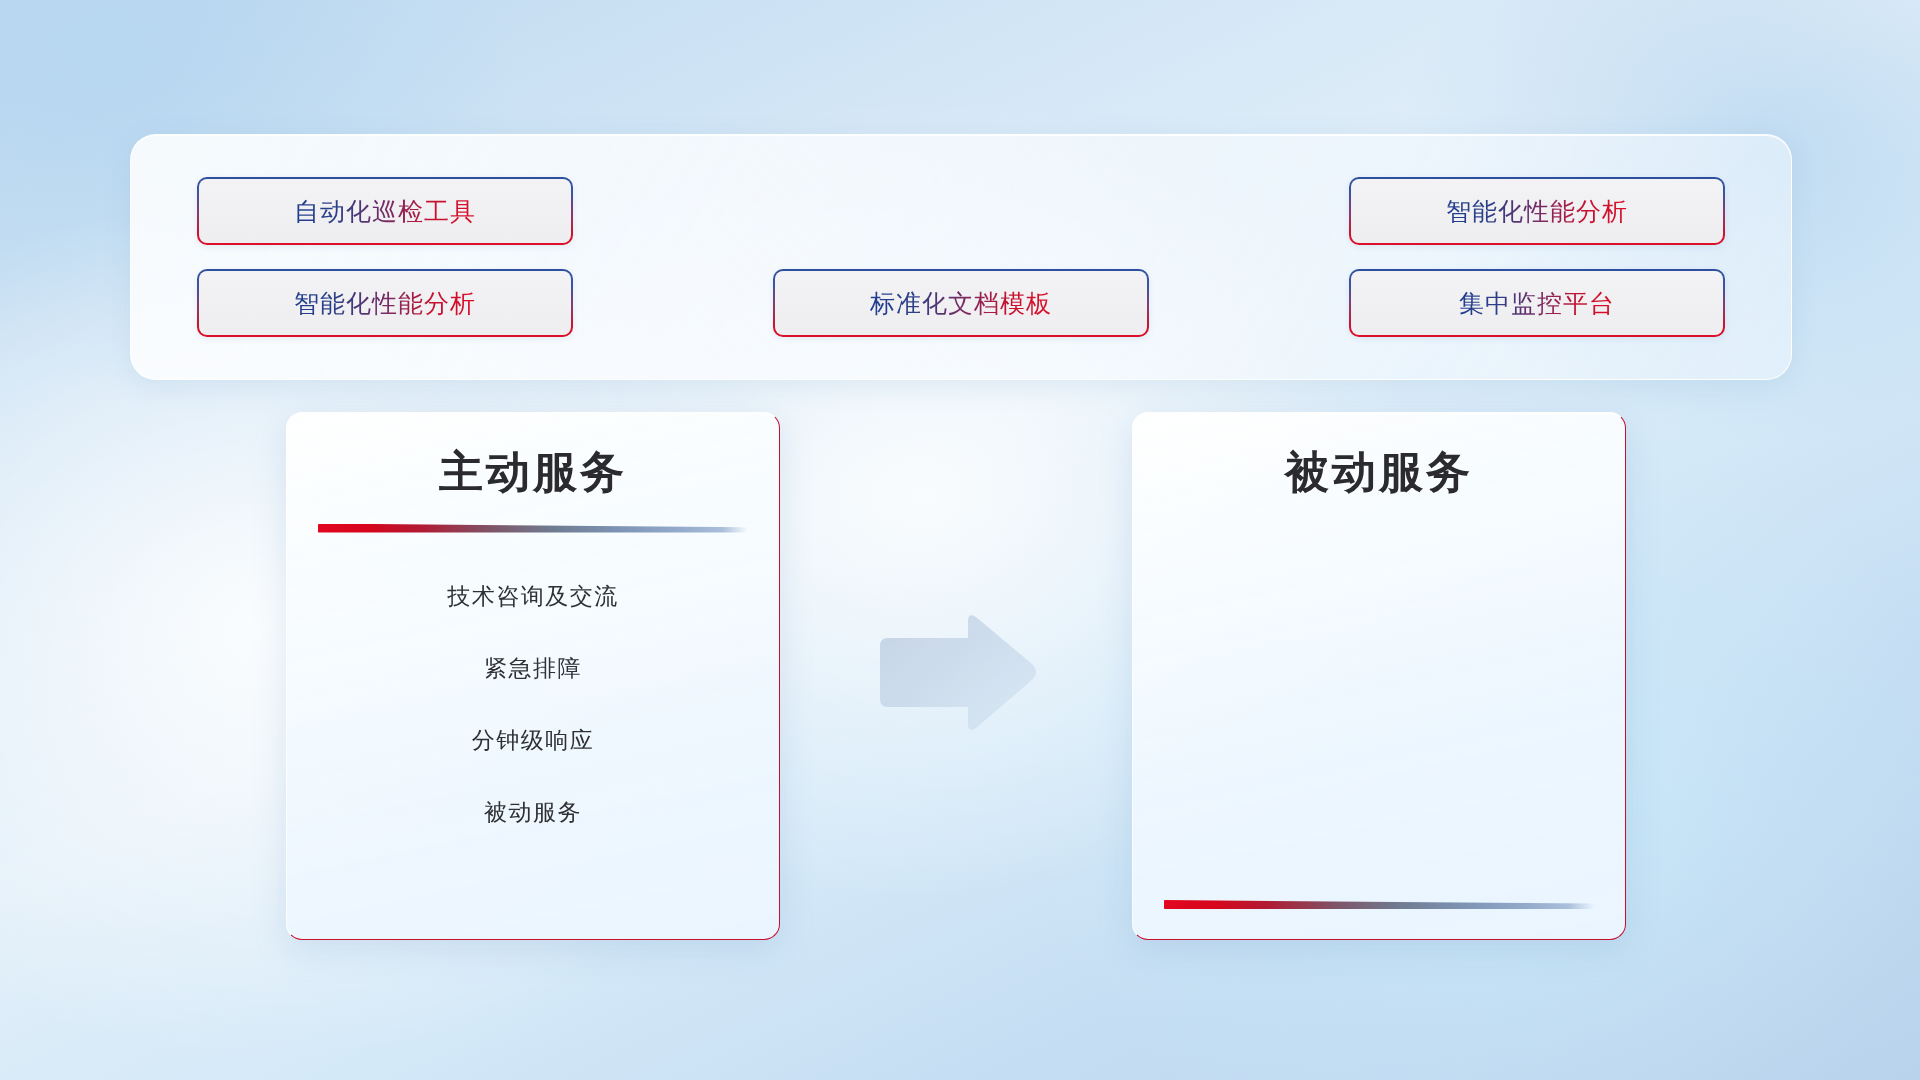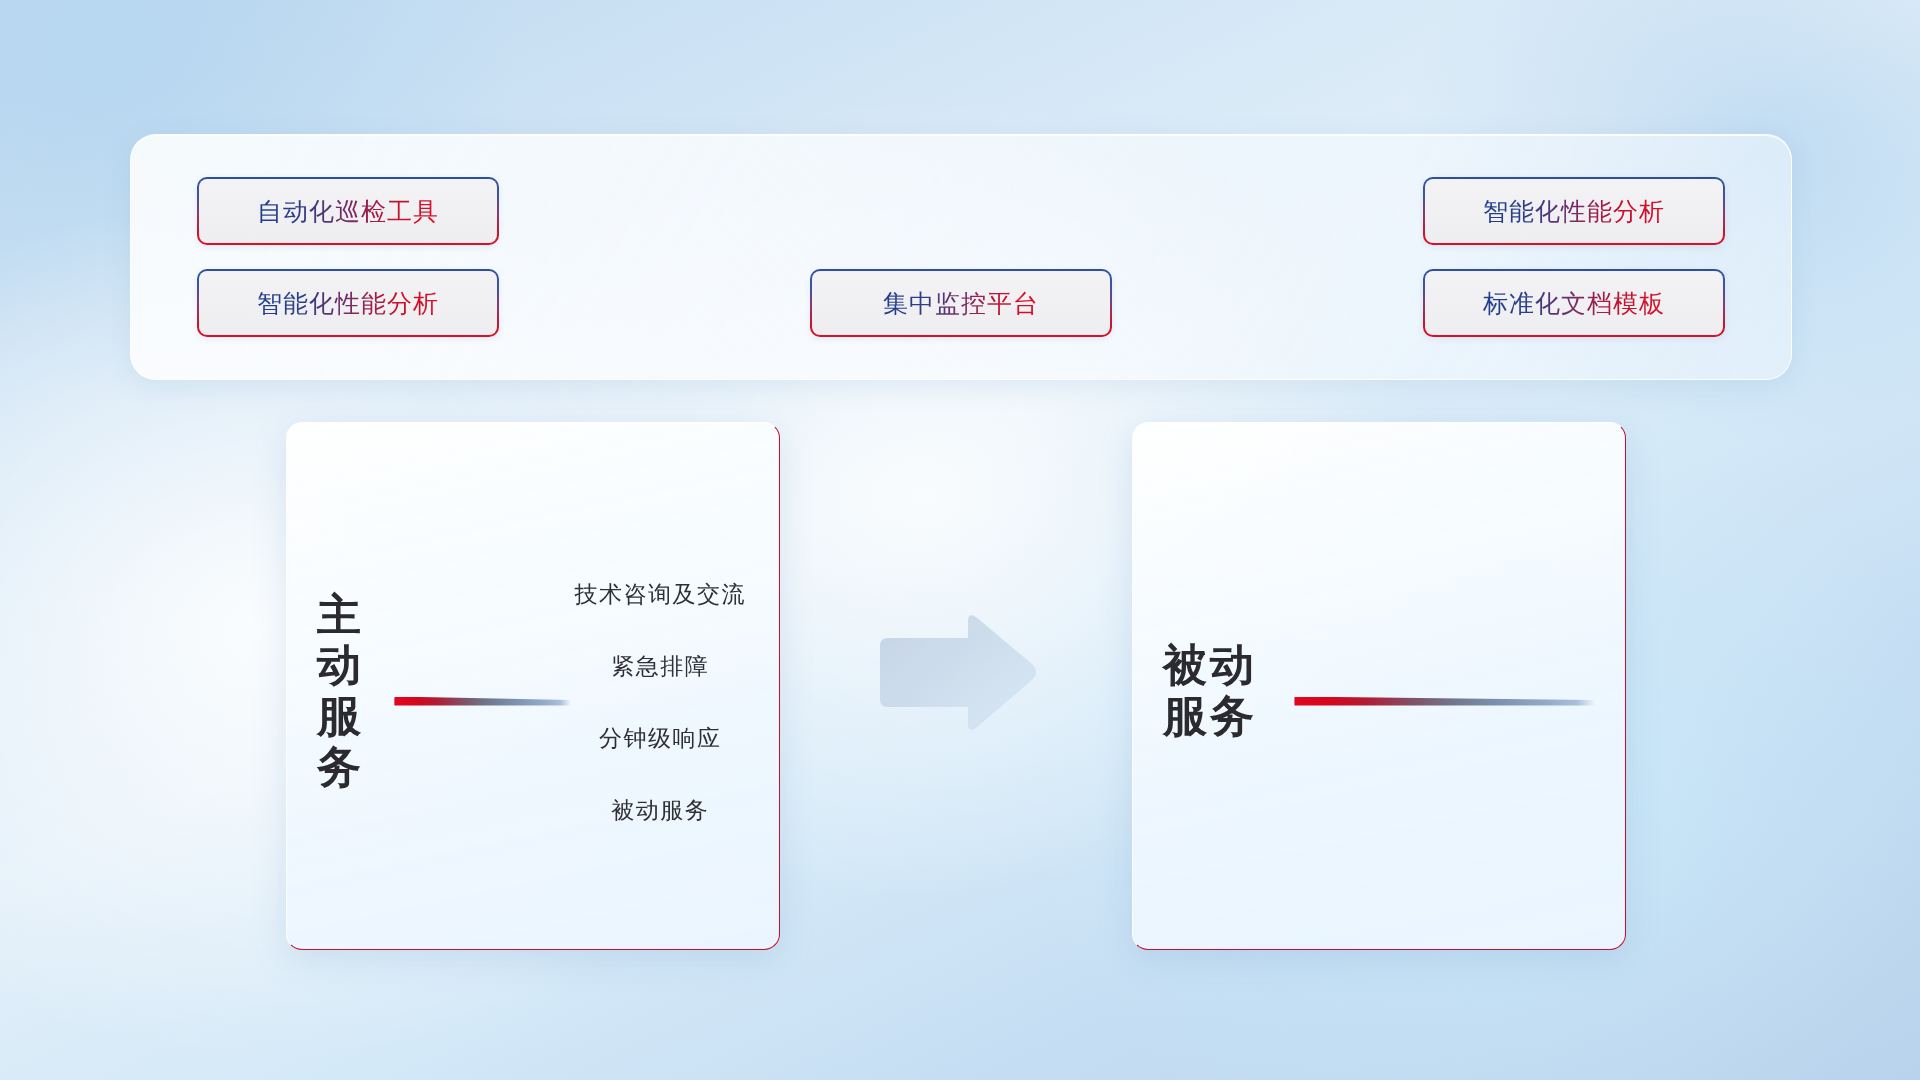--- a/index.html
+++ b/index.html
@@ -45,21 +45,21 @@
   }
 
   .chip-row {
     display: flex;
     justify-content: space-between;
     align-items: center;
   }
 
   .chip {
     position: relative;
-    width: 302px;
+    width: 376px;
     height: 68px;
     display: flex;
     align-items: center;
     justify-content: center;
     border-radius: 10px;
     background: linear-gradient(180deg, #f4f4f5 0%, #efeff1 100%);
     padding: 2px;
     
     background-image:
       linear-gradient(180deg, #f3f3f5 0%, #eeeef0 100%),
@@ -78,34 +78,34 @@
     -webkit-background-clip: text;
     background-clip: text;
     -webkit-text-fill-color: transparent;
     color: #b01028;
     white-space: nowrap;
   }
 
   
   .svc-card {
     position: absolute;
-    top: 422px;
+    top: 412px;
     width: 494px;
     height: 528px;
     border-radius: 16px;
     background:
       linear-gradient(168deg, rgba(255,255,255,0.95) 0%, rgba(248,252,255,0.92) 30%, rgba(240,248,255,0.90) 62%, rgba(236,246,255,0.92) 100%);
     border-top: 1px solid rgba(255,255,255,0.9);
     border-left: 1px solid rgba(255,255,255,0.75);
     border-right: 1.6px solid #c8102e;
     border-bottom: 1.6px solid #c8102e;
     box-shadow: 0 10px 34px rgba(110,150,195,0.20), inset 0 1px 0 rgba(255,255,255,0.95);
     padding: 34px 30px 24px;
     display: flex;
-    flex-direction: row;
+    flex-direction: column;
     align-items: center;
   }
 
   #card-proactive { left: 286px; }
   #card-reactive  { left: 1132px; justify-content: space-between; }
 
   .card-title {
     font-size: 44px;
     font-weight: bold;
     color: #2b2b2f;
@@ -177,24 +177,24 @@
       <div class="chip">
         <span class="chip-label">智能化性能分析</span>
       </div>
     </div>
 
     <div class="chip-row">
       <div class="chip">
         <span class="chip-label">智能化性能分析</span>
       </div>
       <div class="chip">
+        <span class="chip-label">标准化文档模板</span>
+      </div>
+      <div class="chip">
         <span class="chip-label">集中监控平台</span>
-      </div>
-      <div class="chip">
-        <span class="chip-label">标准化文档模板</span>
       </div>
     </div>
 
   </div>
 
   <div class="svc-card" id="card-proactive">
     <div class="card-title">主动服务</div>
     <div class="card-divider"></div>
     <ul class="card-list">
       <li>技术咨询及交流</li>

